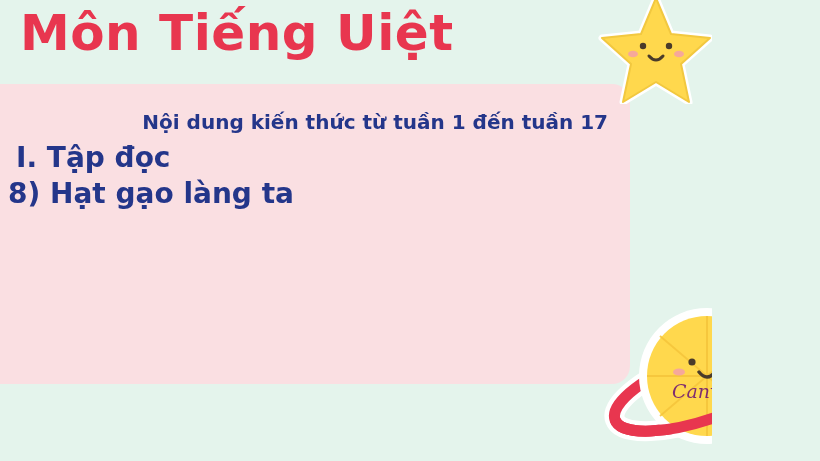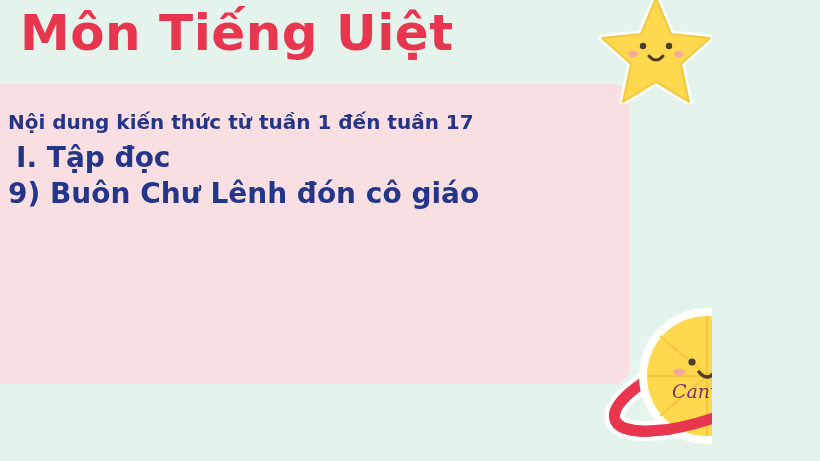--- a/index.html
+++ b/index.html
@@ -53,20 +53,21 @@
   .line {
     font-family: "DejaVu Sans", sans-serif;
     font-weight: bold;
     color: #24368a;
     font-size: 28px;
     line-height: 36px;
     white-space: nowrap;
   }
   .line.heading {
     font-size: 20px;
+    text-align: right;
   }
   .line.indent1 {
     padding-left: 8px;
   }
 
   
 
   
   #star {
     position: absolute;
@@ -107,21 +108,21 @@
 
 <div id="slide">
 
   <div id="pink-panel"></div>
 
   <div id="title">Môn Tiếng Uiệt</div>
 
   <div id="body-text">
     <div class="line heading">Nội dung kiến thức từ tuần 1 đến tuần 17</div>
     <div class="line indent1">I. Tập đọc</div>
-    <div class="line">9) Buôn Chư Lênh đón cô giáo</div>
+    <div class="line">8) Hạt gạo làng ta</div>
   </div>
 
   <svg id="star" viewBox="0 0 120 110">
     <path d="M60 4 L75 40 L114 44 L85 70 L93 108 L60 88 L27 108 L35 70 L6 44 L45 40 Z" fill="#ffd84d" stroke="#ffffff" stroke-width="7" stroke-linejoin="round"></path>
     <path d="M60 4 L75 40 L114 44 L85 70 L93 108 L60 88 L27 108 L35 70 L6 44 L45 40 Z" fill="#ffd84d" stroke="#f2c83f" stroke-width="2" stroke-linejoin="round"></path>
     <circle cx="47" cy="52" r="3.2" fill="#4a3b2a"></circle>
     <circle cx="73" cy="52" r="3.2" fill="#4a3b2a"></circle>
     <path d="M53 62 Q60 70 67 62" stroke="#4a3b2a" stroke-width="3" fill="none" stroke-linecap="round"></path>
     <ellipse cx="37" cy="60" rx="5" ry="3.2" fill="#f5a0a8" opacity="0.85"></ellipse>
     <ellipse cx="83" cy="60" rx="5" ry="3.2" fill="#f5a0a8" opacity="0.85"></ellipse>

